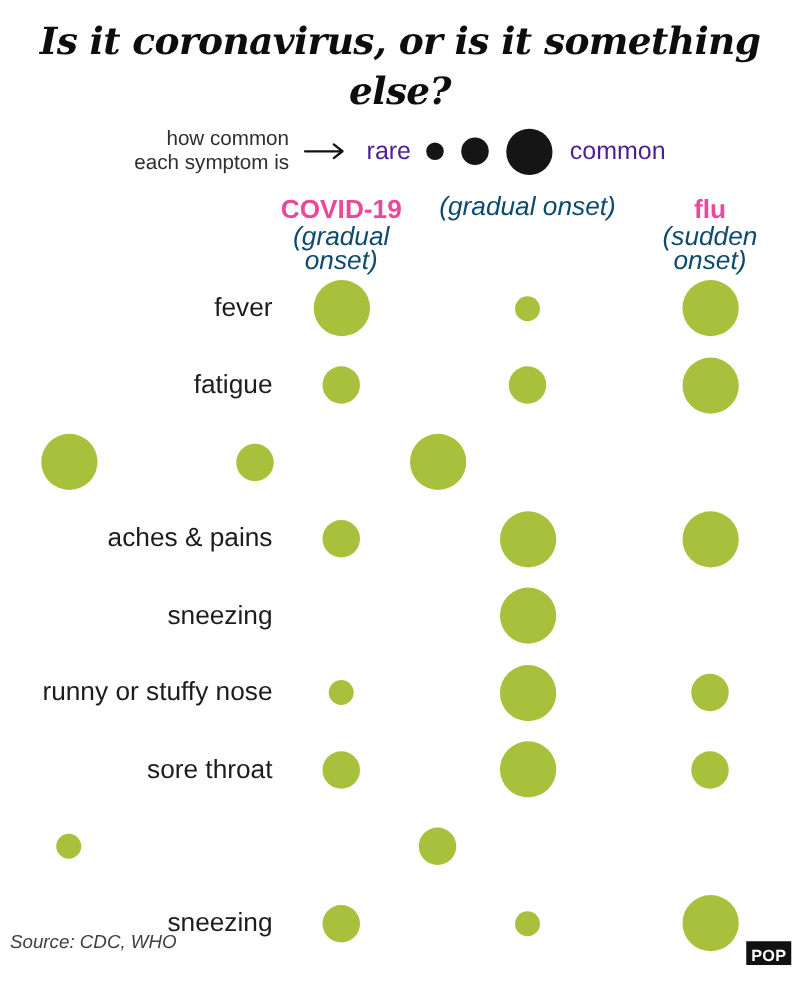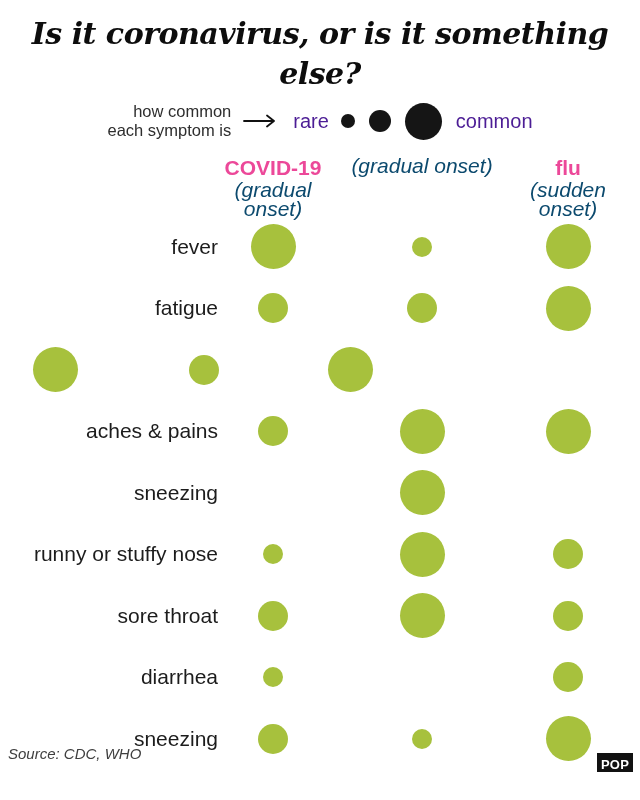--- a/index.html
+++ b/index.html
@@ -201,21 +201,20 @@
           <span class="bubble" style="width: 30px; height: 30px; background: rgb(167, 193, 61);"></span>
         </div>
         <div class="cell c1">
           <span class="bubble" style="width: 45px; height: 45px; background: rgb(167, 193, 61);"></span>
         </div>
         <div class="cell c2">
           <span class="bubble" style="width: 30px; height: 30px; background: rgb(167, 193, 61);"></span>
         </div>
       </div>
       <div class="row">
-        <div class="row-label">diarrhea</div>
         <div class="cell c0">
           <span class="bubble" style="width: 20px; height: 20px; background: rgb(167, 193, 61);"></span>
         </div>
         <div class="cell c1"></div>
         <div class="cell c2">
           <span class="bubble" style="width: 30px; height: 30px; background: rgb(167, 193, 61);"></span>
         </div>
       </div>
       <div class="row">
         <div class="row-label">sneezing</div>

